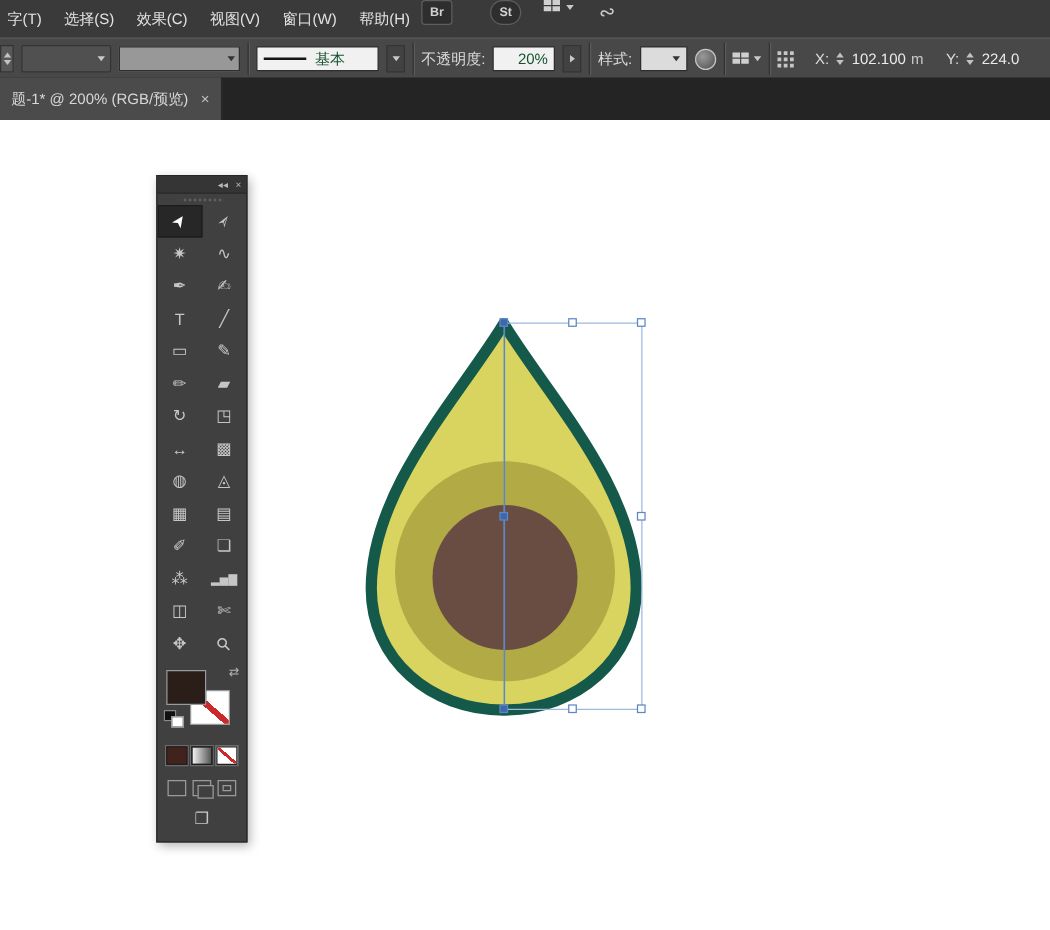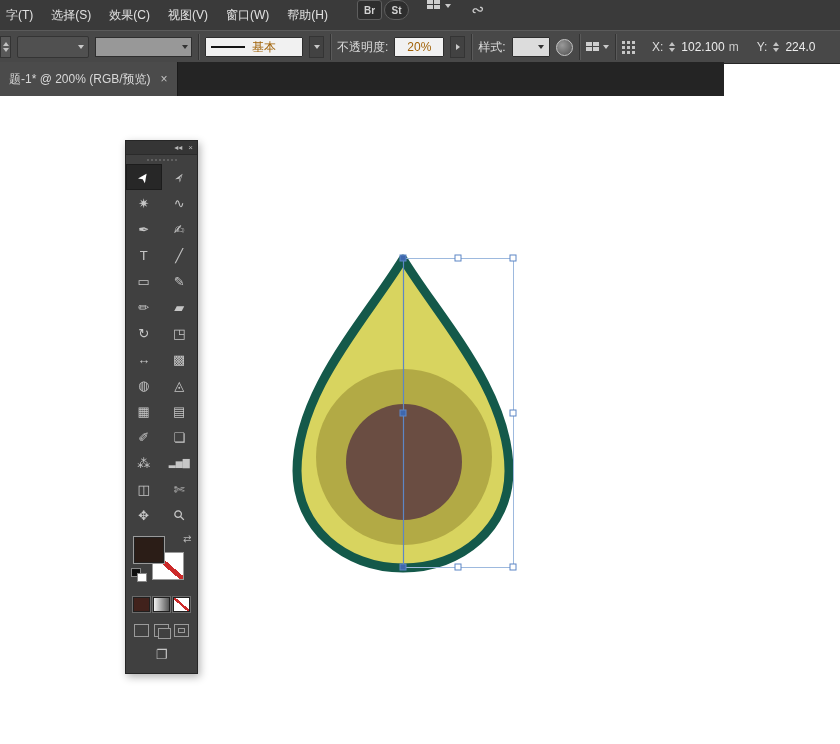--- a/index.html
+++ b/index.html
@@ -6,22 +6,22 @@
   body{width:840px;height:744px;position:relative;overflow:hidden;background:#ffffff;
        font-family:"Liberation Sans","DejaVu Sans",sans-serif;-webkit-font-smoothing:antialiased;}
 
   
   .menu-bar{position:absolute;left:0;top:0;width:840px;height:30px;background:#3a3a3a;
             display:flex;align-items:flex-start;color:#e2e2e2;font-size:12px;border-bottom:1px solid #2b2b2b;}
   .menu-items{display:flex;align-items:center;height:100%;margin-left:-3px;}
   .menu-item{padding:0 9px;line-height:30px;white-space:nowrap;cursor:default;}
   .mini-btn{width:23px;height:18px;background:#2e2e2e;border:1px solid #5e5e5e;border-radius:3px;
             color:#d2d2d2;font-size:10px;font-weight:bold;display:flex;align-items:center;justify-content:center;}
-  .mini-btn.br{margin-left:20px;}
-  .mini-btn.st{margin-left:2px;border-radius:10px;}
+  .mini-btn.br{}
+  .mini-btn.st{margin-left:30px;border-radius:10px;}
   .arrange-btn{margin-left:18px;display:flex;align-items:center;gap:4px;}
   .mini-grid{width:14px;height:11px;display:grid;grid-template-columns:6px 6px;grid-template-rows:4px 4px;gap:1px;}
   .mini-grid i{background:#cfcfcf;}
   .swoosh{margin-left:20px;font-size:16px;color:#c9c9c9;transform:rotate(-12deg);}
 
   
   .chev-down{width:0;height:0;border-left:3px solid transparent;border-right:3px solid transparent;border-top:4px solid #c9c9c9;}
   .chev-down.dark{border-top-color:#333;}
   .chev-right{width:0;height:0;border-top:3px solid transparent;border-bottom:3px solid transparent;border-left:4px solid #c9c9c9;}
   .stepper{display:flex;flex-direction:column;gap:2px;align-items:center;padding:0 2px;}
@@ -33,38 +33,38 @@
                border-top:1px solid #5a5a5a;border-bottom:1px solid #262626;
                display:flex;align-items:center;gap:6px;color:#dcdcdc;font-size:12px;}
   .edge-ctrl{width:9px;height:20px;background:#585858;border:1px solid #333;overflow:hidden;
              display:flex;flex-direction:column;align-items:center;justify-content:center;gap:2px;flex:none;}
   .cb-dropdown{width:62px;height:20px;background:#505050;border:1px solid #343434;border-radius:2px;
                display:flex;align-items:center;justify-content:flex-end;padding:0 4px;}
   .cb-swatch-gray{width:92px;height:18px;background:#989898;border:1px solid #2e2e2e;
                   display:flex;align-items:center;justify-content:flex-end;padding-right:3px;}
   .sep{width:1px;height:26px;background:#333;box-shadow:1px 0 0 #5a5a5a;flex:none;}
   .field-white{background:#f1f1f1;border:1px solid #2e2e2e;height:18px;display:flex;align-items:center;
-               color:#a16207;padding:0 5px;border-radius:1px;}
+               color:#14532d;padding:0 5px;border-radius:1px;}
   .stroke-profile{width:86px;gap:7px;}
   .stroke-line{width:34px;height:2px;background:#141414;}
   .chev-btn{width:13px;height:20px;display:flex;align-items:center;justify-content:center;background:#424242;
             border:1px solid #343434;}
-  .opacity-field{width:38px;justify-content:center;}
+  .opacity-field{width:38px;justify-content:flex-end;}
   .style-swatch{width:26px;background:#dcdcdc;justify-content:flex-end;}
   .circle-icon{width:15px;height:15px;border-radius:50%;border:1px solid #c6c6c6;
                background:radial-gradient(circle at 35% 35%,#9a9a9a,#4c4c4c);}
   .align-icon{display:flex;align-items:center;gap:3px;color:#c9c9c9;font-size:11px;}
   .refgrid{display:grid;grid-template-columns:repeat(3,3px);grid-template-rows:repeat(3,3px);gap:2px;}
   .refgrid i{background:#c6c6c6;}
   .coords{position:absolute;left:652px;top:0;height:100%;display:flex;align-items:center;gap:4px;width:220px;}
   .coord-val{color:#ececec;}
   .coord-unit{color:#c9c9c9;}
 
   
-  .tab-bar{position:absolute;left:0;top:62px;width:724px;height:34px;background:#242424;border-bottom:1px solid #171717;display:flex;}
+  .tab-bar{position:absolute;left:0;top:62px;width:840px;height:34px;background:#242424;border-bottom:1px solid #171717;display:flex;}
   .doc-tab{width:178px;height:100%;background:#4b4b4b;color:#d8d8d8;font-size:12px;display:flex;
            align-items:center;padding:0 9px;box-sizing:border-box;border-right:1px solid #1a1a1a;white-space:nowrap;overflow:hidden;}
   .doc-tab .close{margin-left:10px;color:#c2c2c2;}
 
   
   .canvas{position:absolute;left:0;top:96px;width:840px;height:648px;background:#ffffff;}
   .canvas svg{position:absolute;left:0;top:0;}
 
   
   .tools-panel{position:absolute;left:125px;top:140px;width:73px;height:534px;background:#404040;

